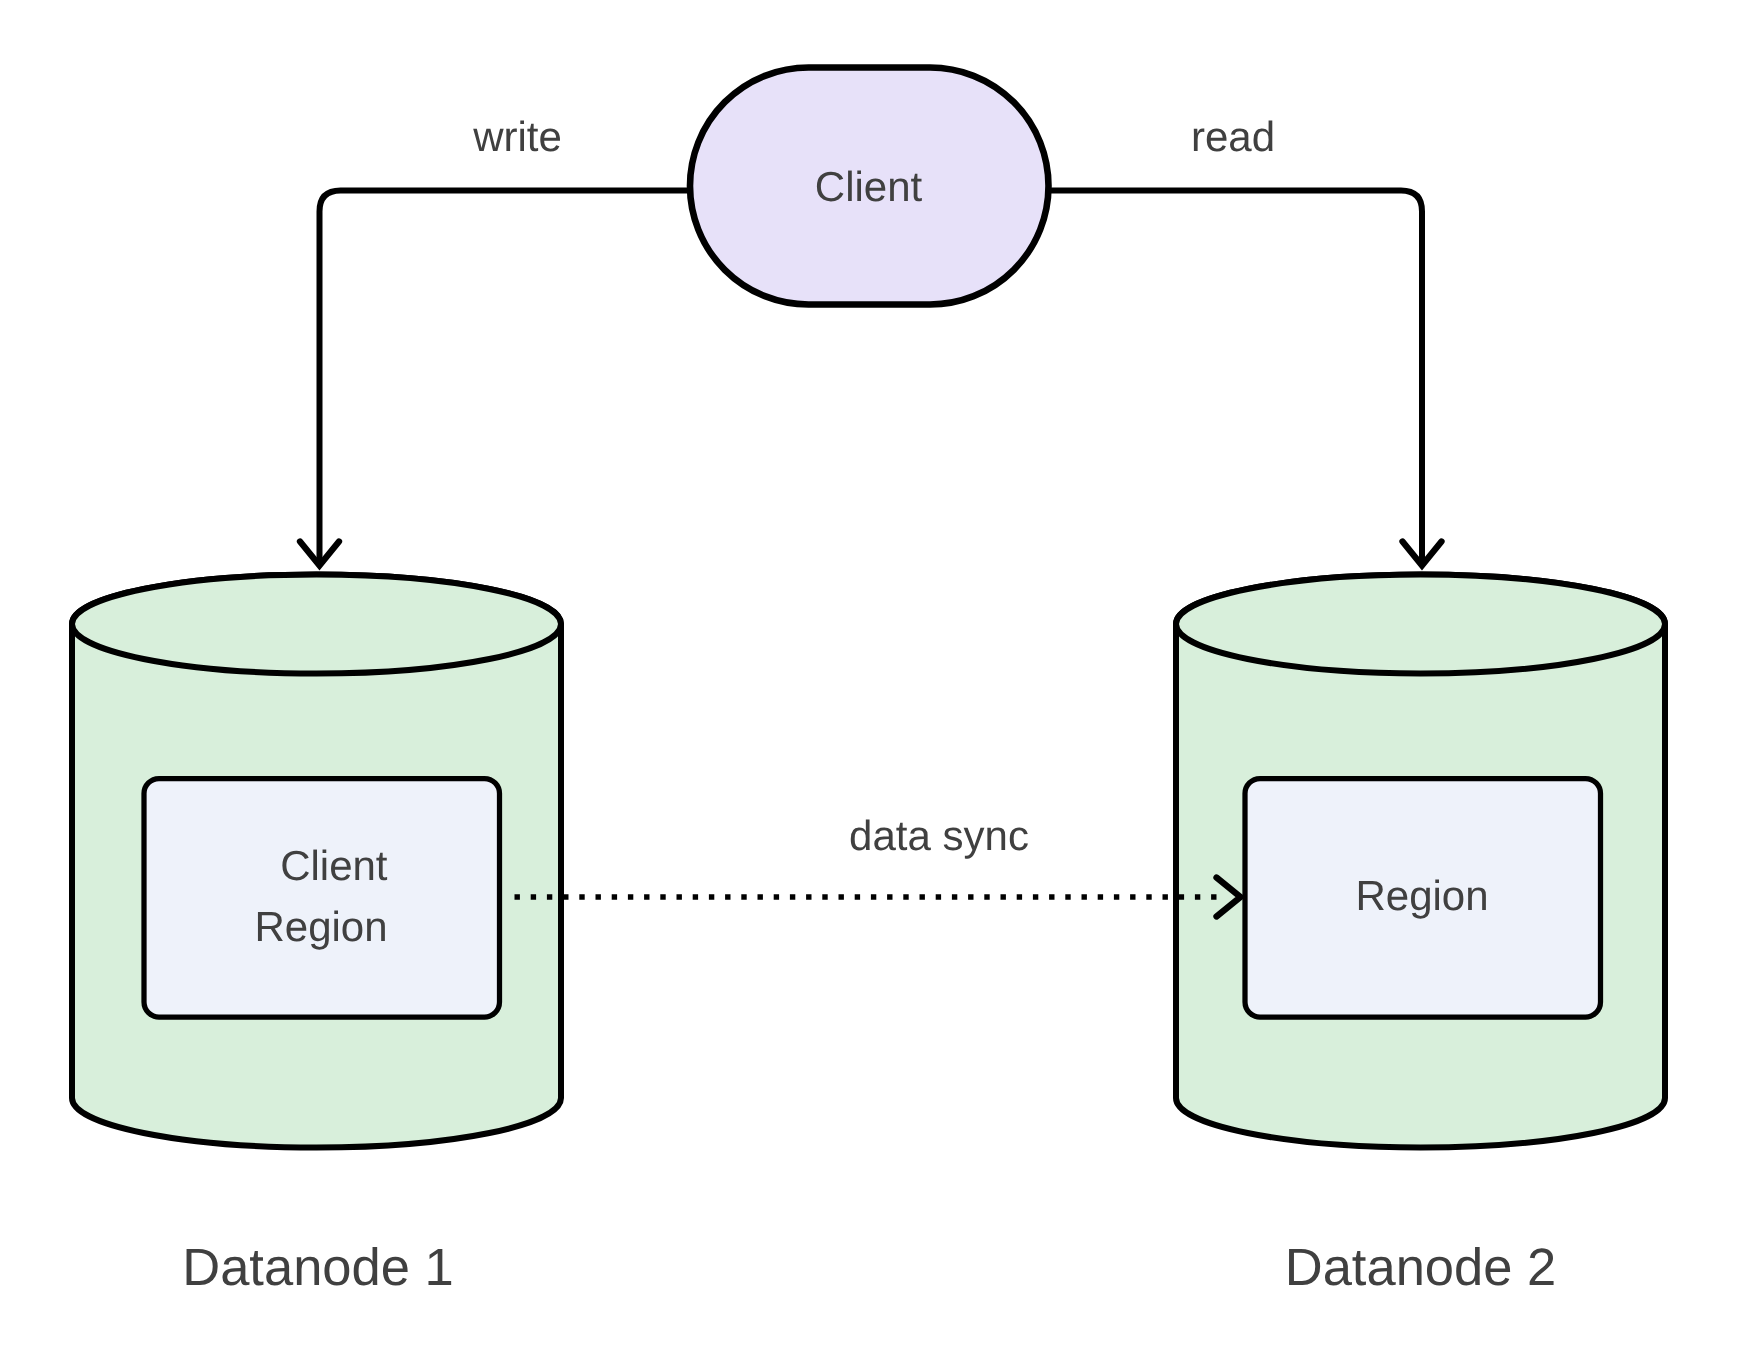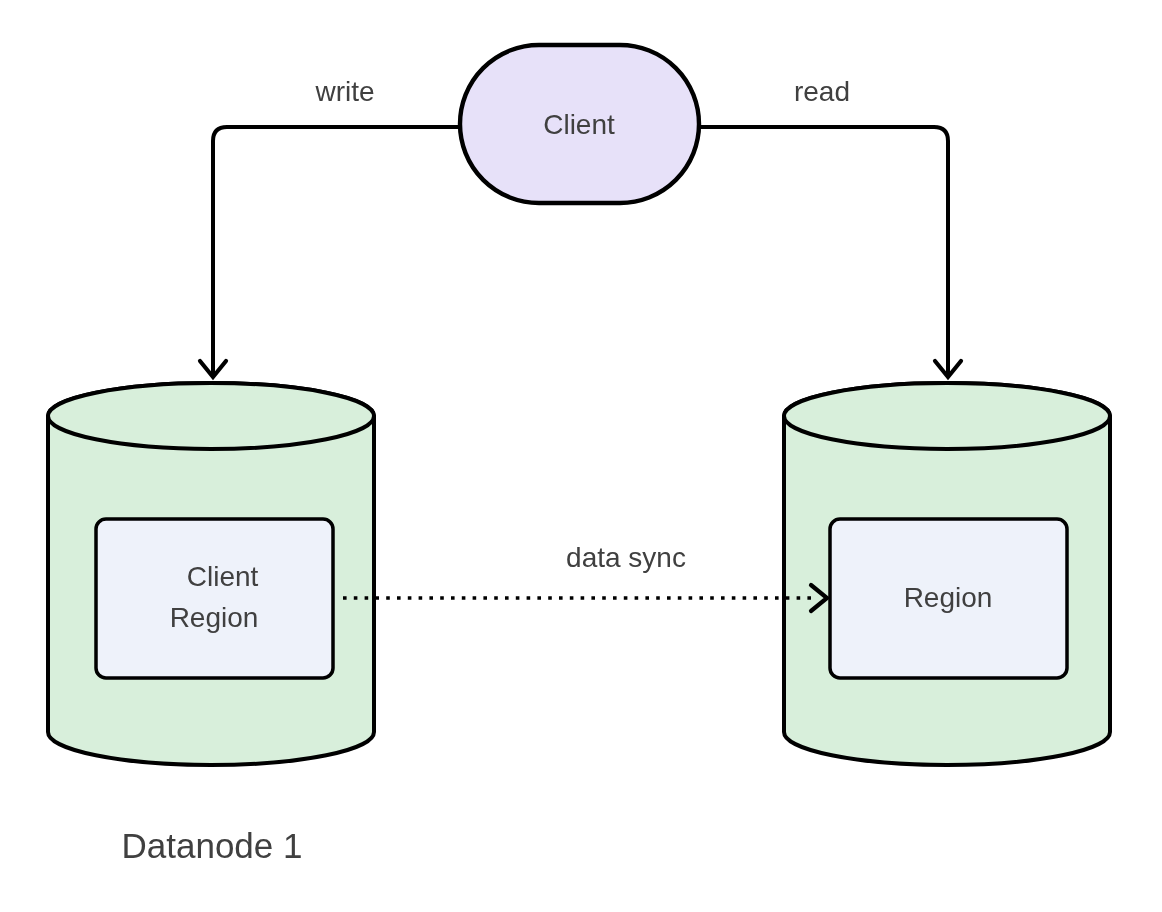--- a/index.html
+++ b/index.html
@@ -116,14 +116,15 @@
     <div>Client</div>
     <div>Region</div>
   </div>
 
   <div class="lbl" style="left:948px; top:598px;">
     <div>Region</div>
   </div>
 
   <div class="lbl caption" style="left:212px; top:846px;">Datanode 1</div>
 
+  <div class="lbl caption" style="left:947px; top:846px;">Datanode 2</div>
 
 </div>
 
 </body></html>

